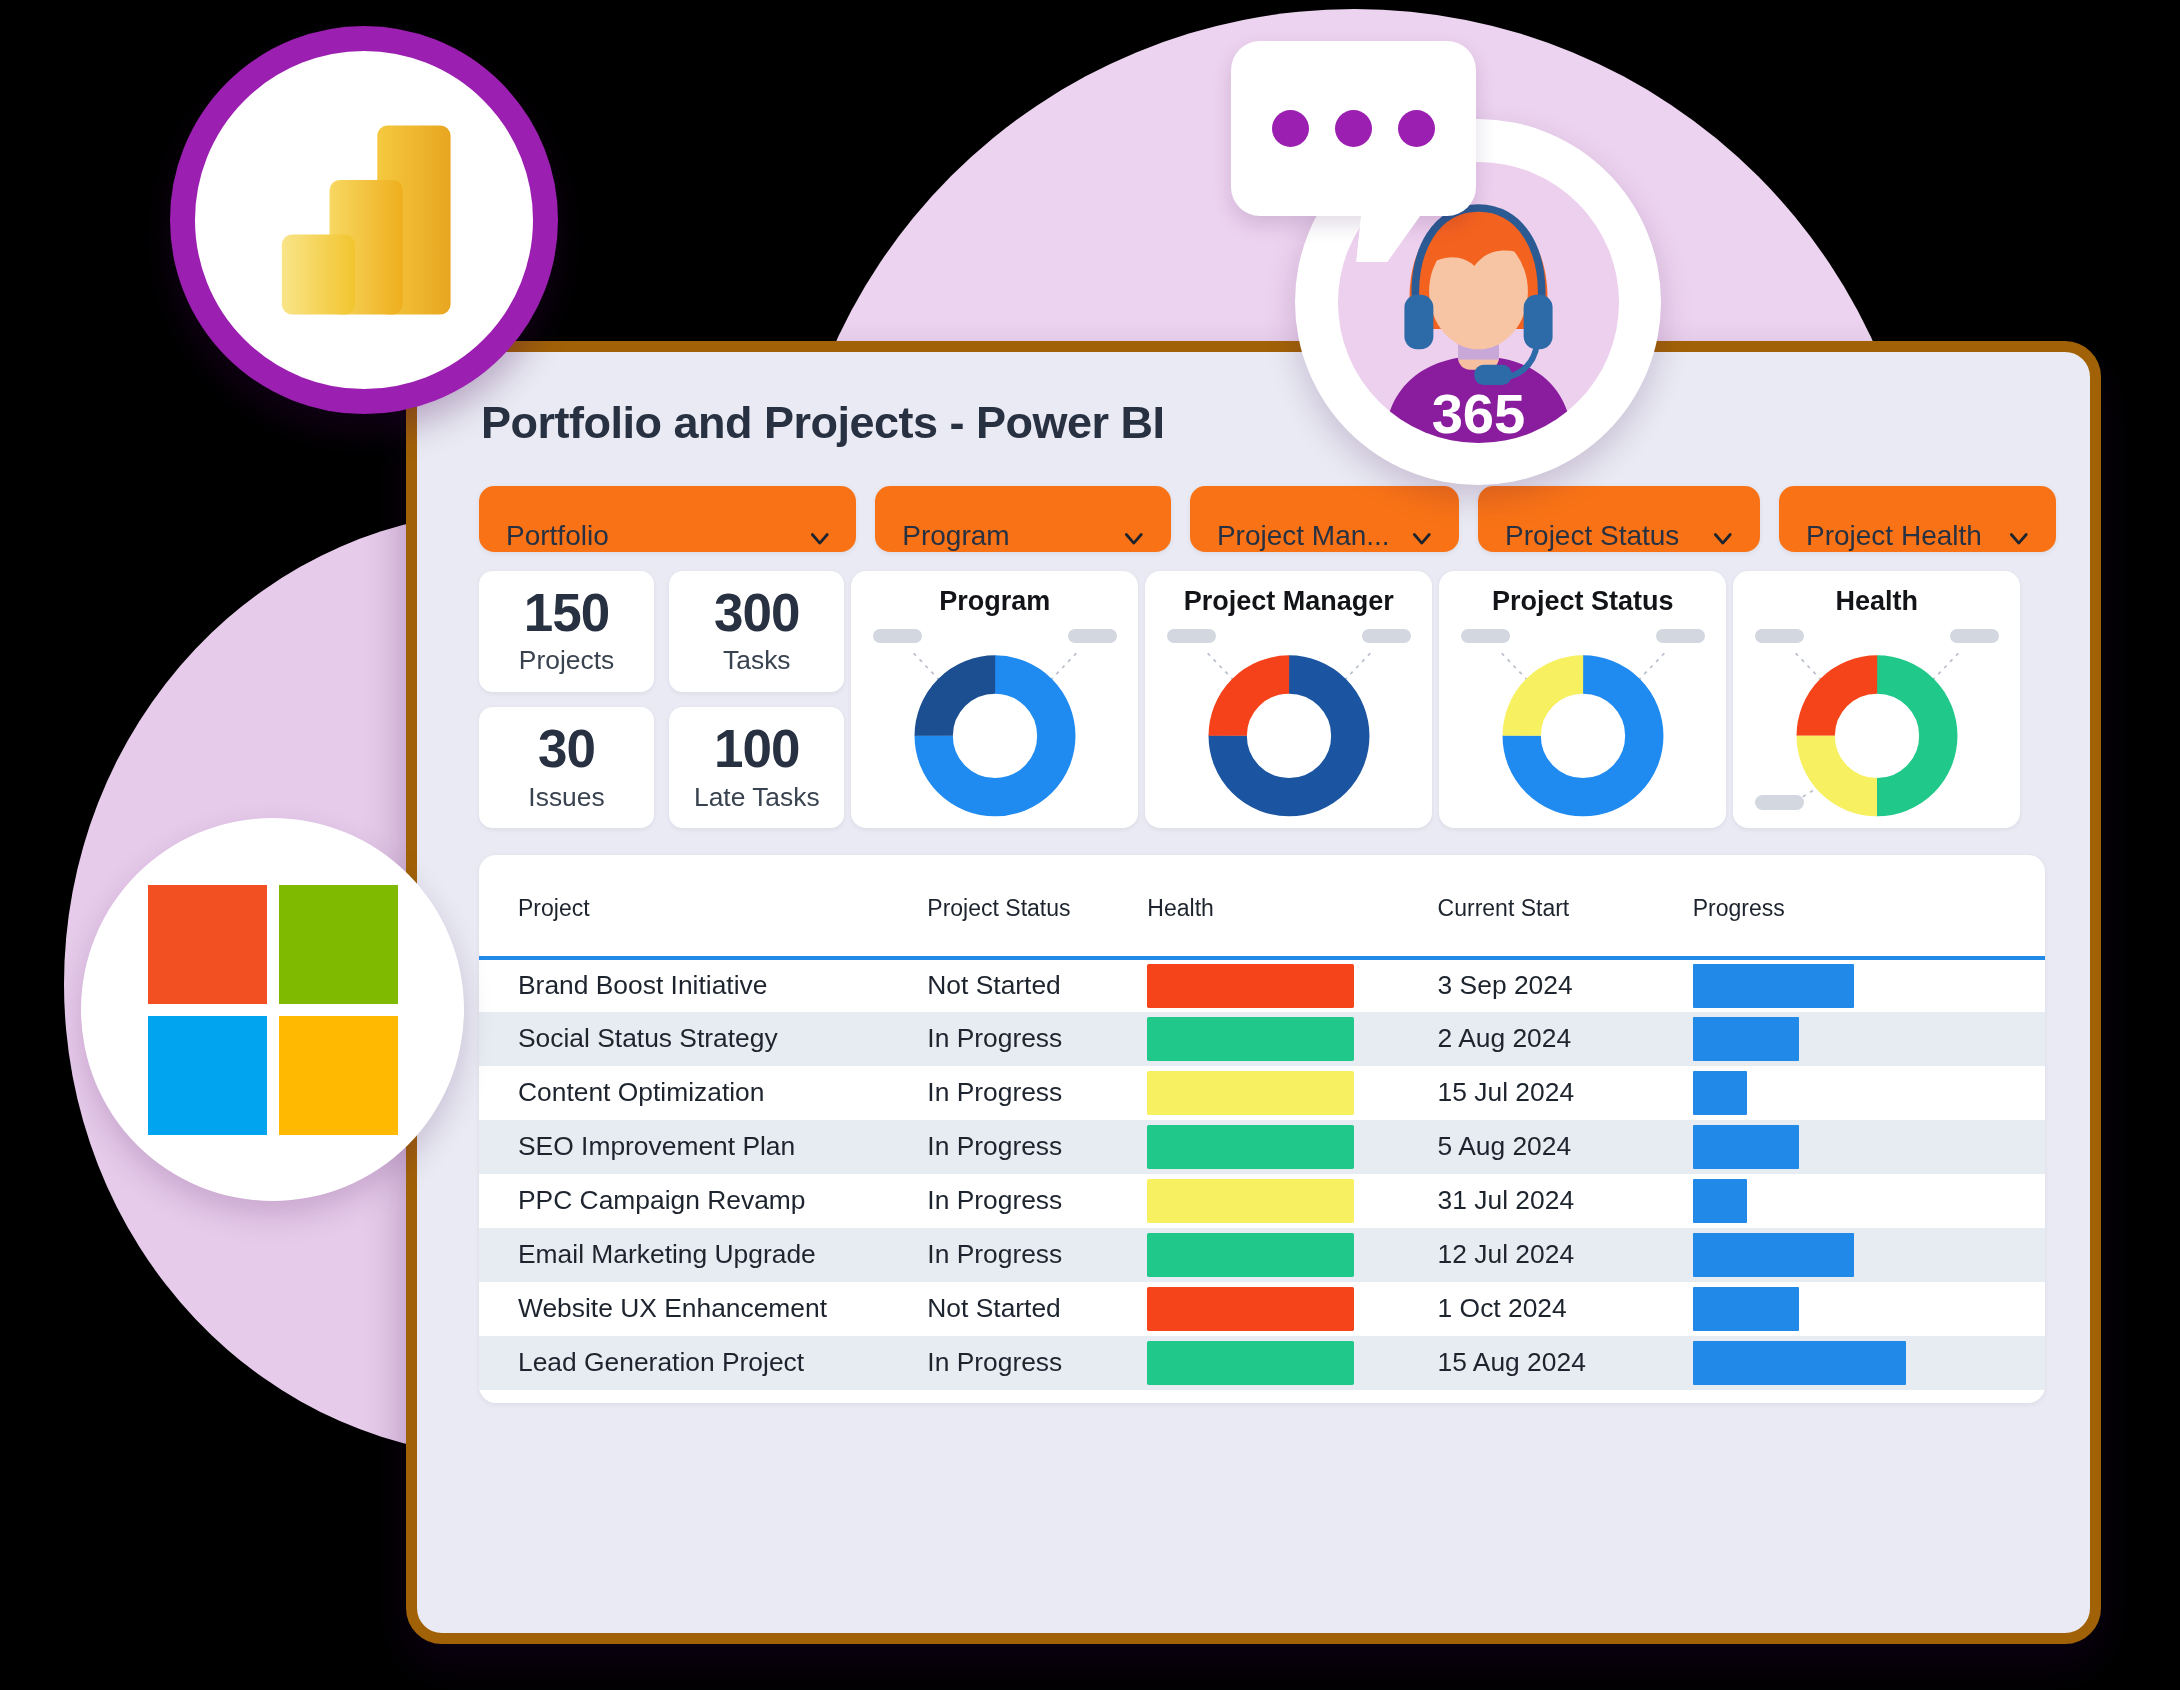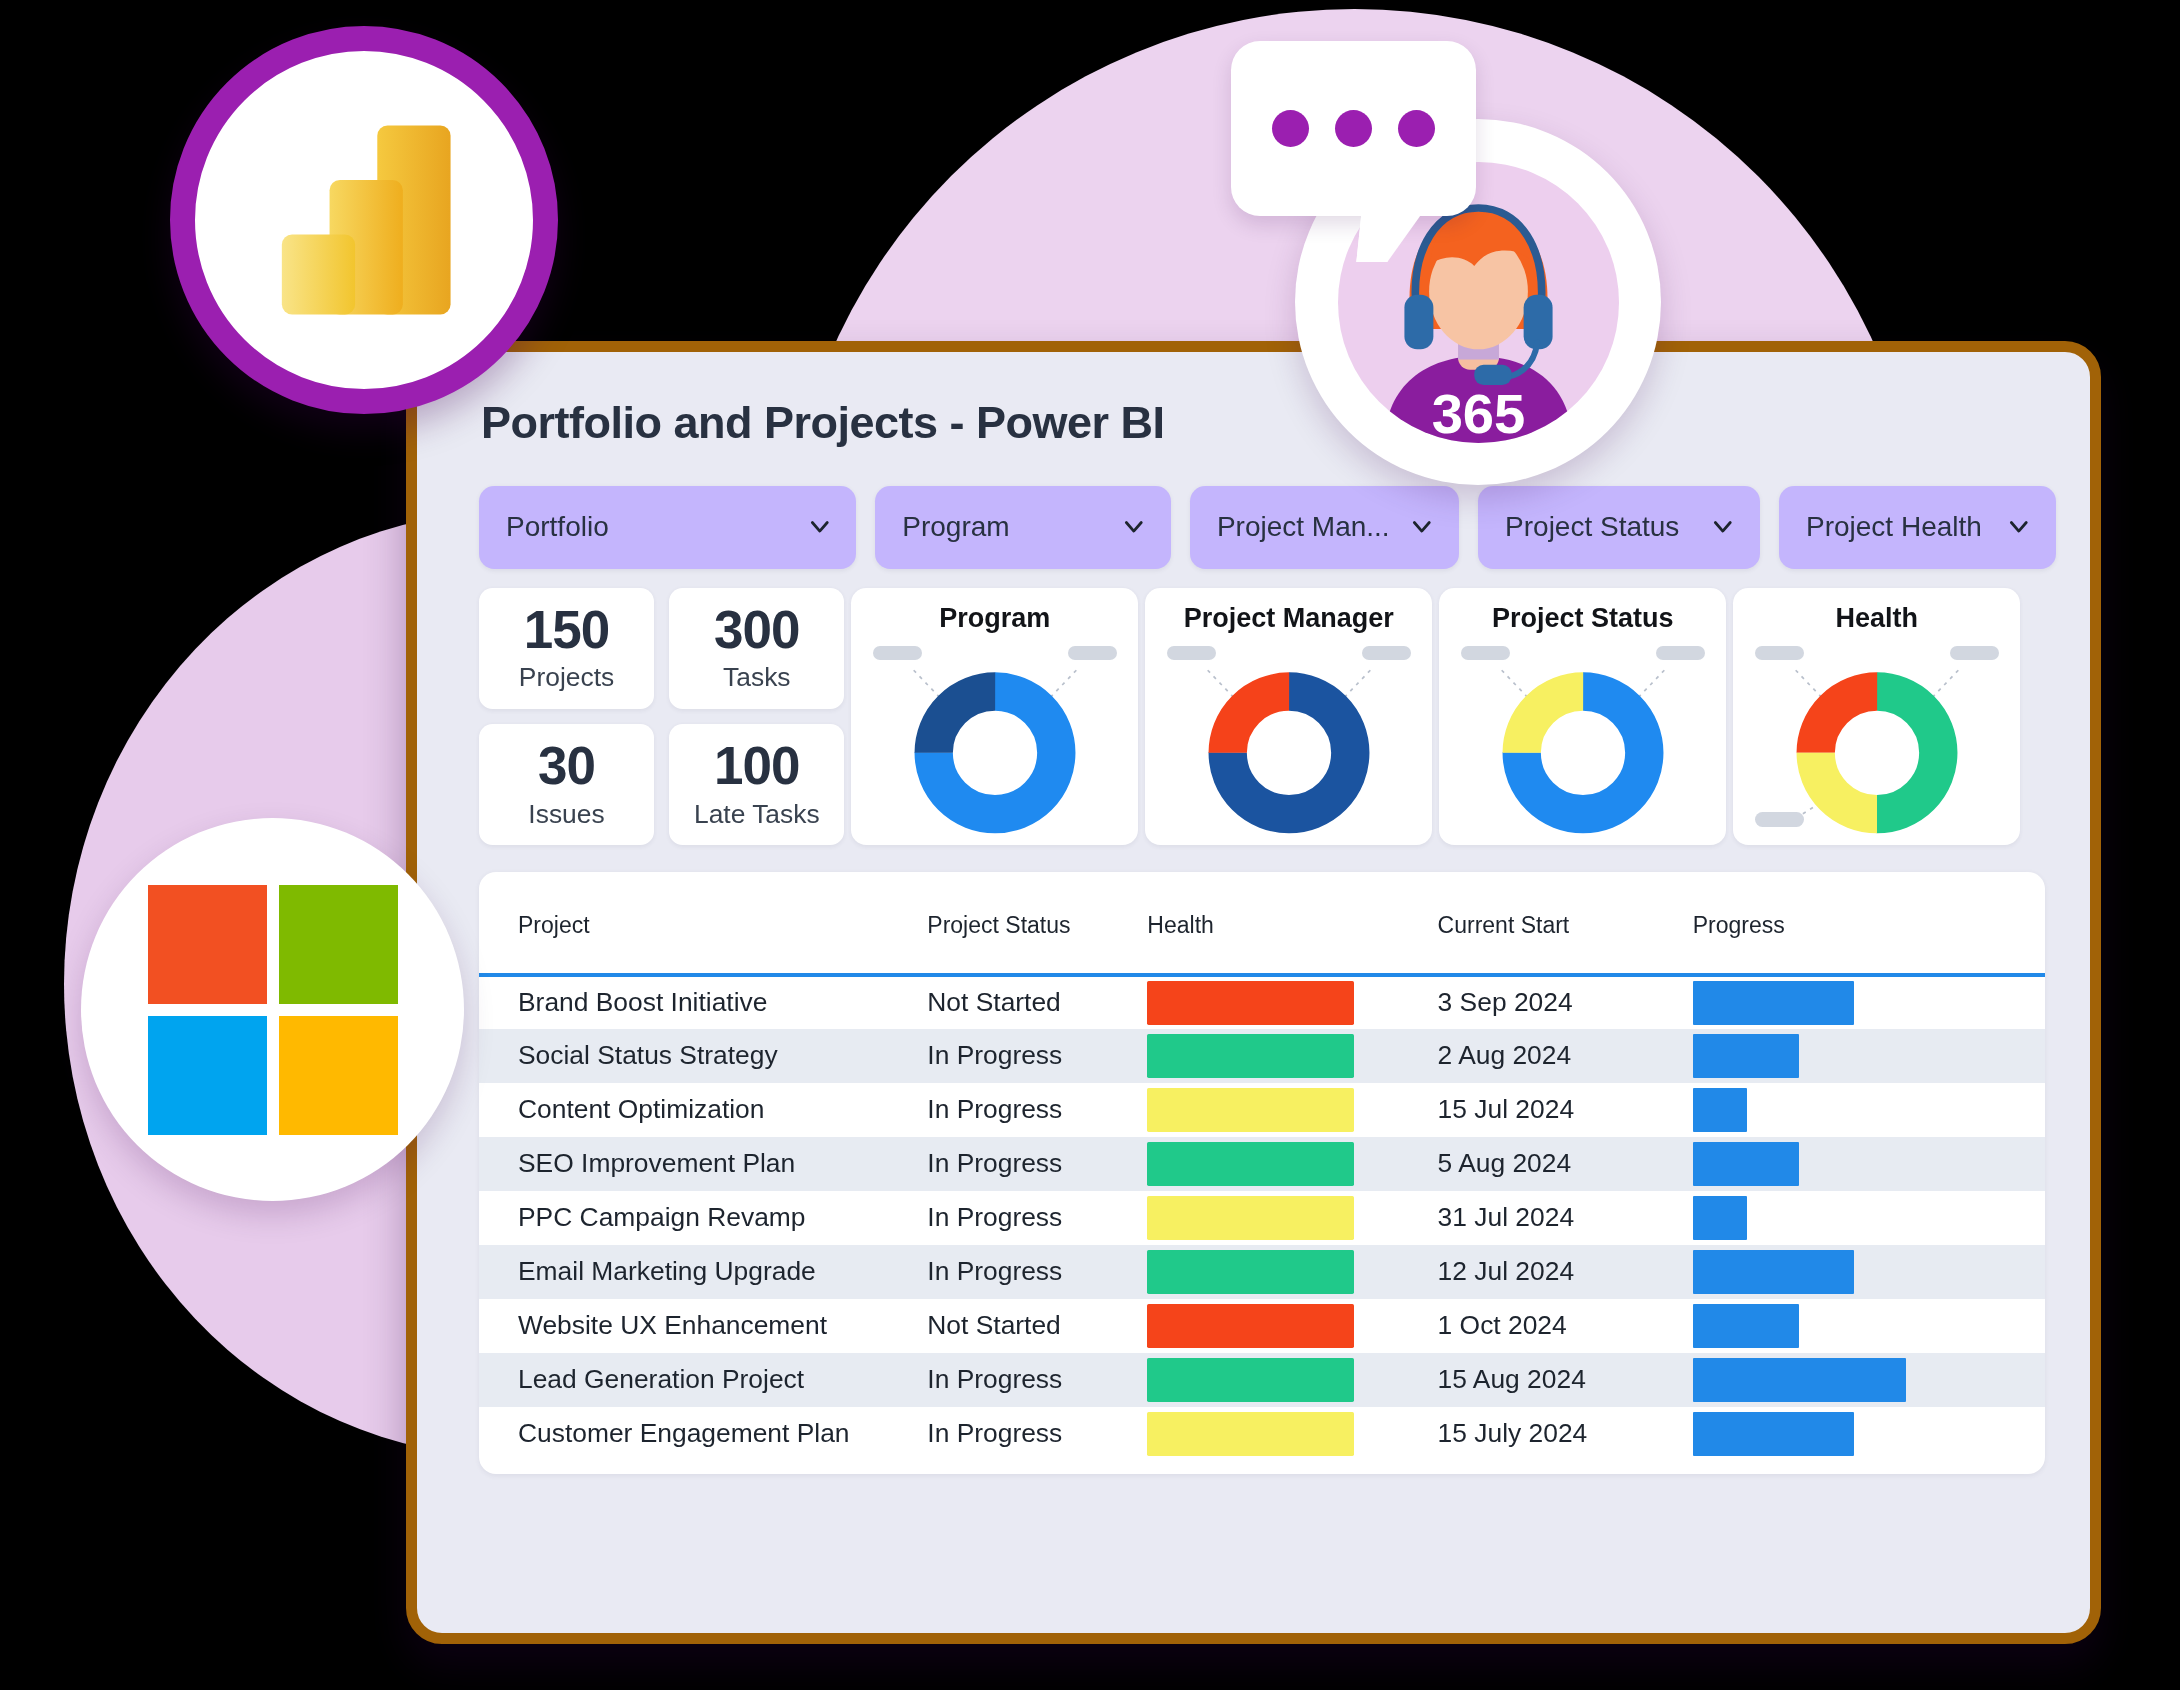--- a/index.html
+++ b/index.html
@@ -55,25 +55,25 @@
     margin: 13.6px 0 0 30px;
   }
 
   
   .filter-row {
     display: flex;
     gap: 19px;
     margin: 37px 0 0 28px;
   }
   .filter {
-    background: #c4b5fd;
+    background: #f97316;
     border-radius: 15.3px;
-    height: 83px;
+    height: 66px;
     display: flex;
-    align-items: center;
+    align-items: flex-end;
     justify-content: space-between;
     padding: 0 24px 0 27px;
     box-shadow: 0 1.7px 4.3px rgba(60,60,90,0.08);
   }
   .filter.f1 { width: 383px; }
   .filter.f2 { width: 300px; }
   .filter.f3 { width: 273px; }
   .filter.f4 { width: 286px; }
   .filter.f5 { width: 281px; }
   .filter-label {
@@ -543,33 +543,20 @@
             <tr>
               <td class="project">Lead Generation Project</td>
               <td>In Progress</td>
               <td>
                 <div class="health-bar" style="background: rgb(32, 201, 138);"></div>
               </td>
               <td>15 Aug 2024</td>
               <td>
                 <div class="track">
                   <div class="fill" style="width: 82%; background: rgb(33, 137, 232);"></div>
-                </div>
-              </td>
-            </tr>
-            <tr>
-              <td class="project">Customer Engagement Plan</td>
-              <td>In Progress</td>
-              <td>
-                <div class="health-bar" style="background: rgb(247, 240, 97);"></div>
-              </td>
-              <td>15 July 2024</td>
-              <td>
-                <div class="track">
-                  <div class="fill" style="width: 62%; background: rgb(33, 137, 232);"></div>
                 </div>
               </td>
             </tr>
           </tbody>
       </table>
     </div>
 
   </div>
 
   <div id="powerbi-badge" class="badge-circle">

